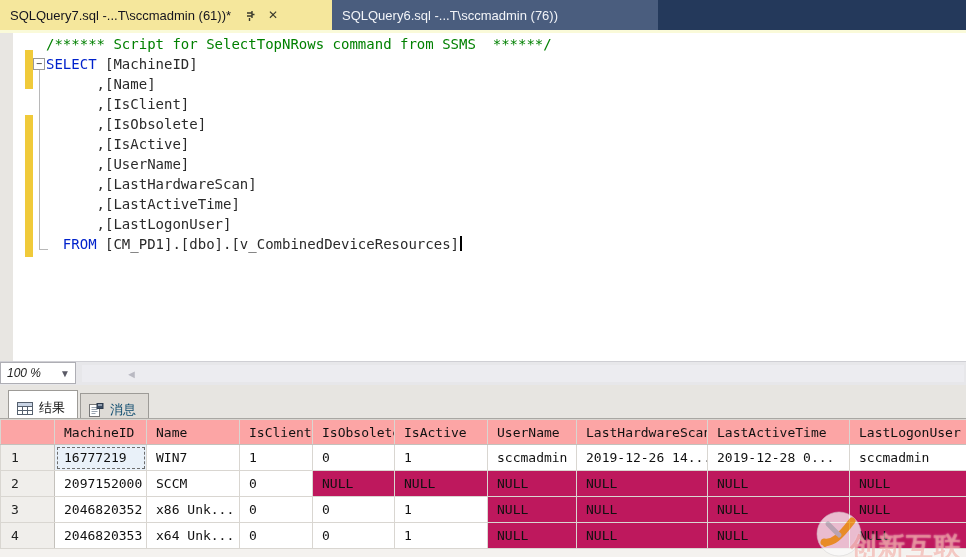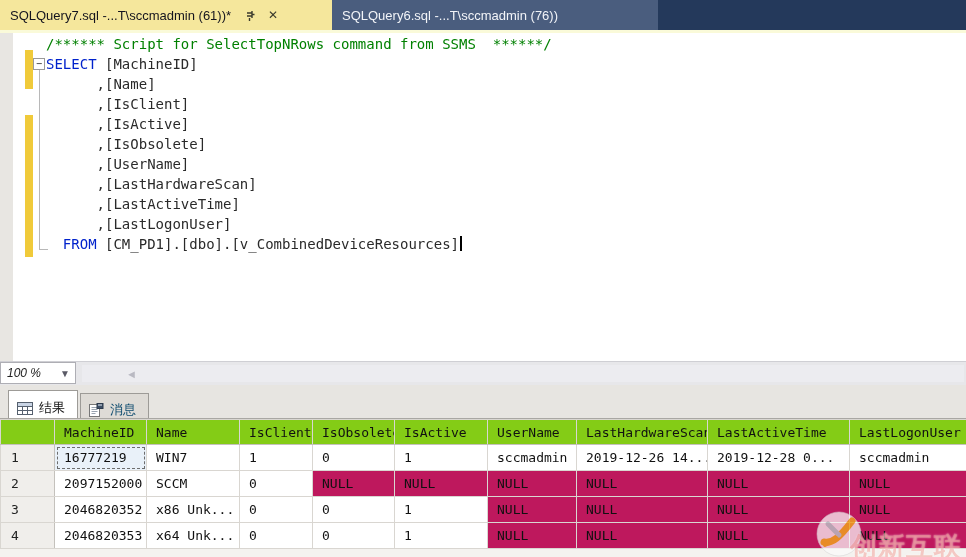--- a/index.html
+++ b/index.html
@@ -46,21 +46,21 @@
   .restab { display:flex; align-items:center; gap:6px; font-size:13px; color:#111;
             border:1px solid #9d9b97; border-bottom:none; padding:12px 12px 5px 8px; }
   .restab.active { background:#ffffff; height:28px; position:relative; z-index:2; }
   .restab.inactive { background:#dedbd6; height:25px; margin-left:2px; color:#0c4a6e; }
 
   
   .gridwrap { height:143px; background:#f4f2ef; border-top:1px solid #a9a7a3; }
   table.grid { border-collapse:collapse; table-layout:fixed; width:966px;
                font:13px "DejaVu Sans Mono",monospace; color:#111; background:#fff; }
   table.grid th, table.grid td { border:1px solid #d9d6d1; overflow:hidden; white-space:nowrap; }
-  table.grid th { height:25px; font-weight:normal; text-align:left; padding:0 4px 0 9px; background:#84cc16;
+  table.grid th { height:25px; font-weight:normal; text-align:left; padding:0 4px 0 9px; background:#fca5a5;
                   border-bottom:1px solid #c4c1bc; }
   table.grid td { height:26px; padding:0 4px 0 9px; background:#fff; }
   table.grid td.rownum { background:#f0eeeb; text-align:left; padding-left:10px; color:#222;
                          border-right:1px solid #c4c1bc; }
   table.grid td.null { background:#be185d; }
   table.grid td.selected { background:#e9f1f9; outline:1px dashed #6d6d6d; outline-offset:-3px; }
 
   
   .watermark { position:absolute; right:0; bottom:0; width:150px; height:52px; pointer-events:none; opacity:.85; }
   .wm-text { position:absolute; right:4px; top:24px; font-size:27px; font-weight:bold; letter-spacing:1px;
@@ -93,22 +93,22 @@
   <div class="changebar seg1"></div>
   <div class="changebar seg2"></div>
   <div class="foldbox">−</div>
   <div class="foldline"></div>
   <div class="foldtick"></div>
   <div class="code">
     <div class="codeline"><span class="cmt">/****** Script for SelectTopNRows command from SSMS  ******/</span></div>
     <div class="codeline"><span class="kw">SELECT</span><span class="id"> [MachineID]</span></div>
     <div class="codeline"><span class="id">      ,[Name]</span></div>
     <div class="codeline"><span class="id">      ,[IsClient]</span></div>
+    <div class="codeline"><span class="id">      ,[IsObsolete]</span></div>
     <div class="codeline"><span class="id">      ,[IsActive]</span></div>
-    <div class="codeline"><span class="id">      ,[IsObsolete]</span></div>
     <div class="codeline"><span class="id">      ,[UserName]</span></div>
     <div class="codeline"><span class="id">      ,[LastHardwareScan]</span></div>
     <div class="codeline"><span class="id">      ,[LastActiveTime]</span></div>
     <div class="codeline"><span class="id">      ,[LastLogonUser]</span></div>
     <div class="codeline"><span class="id">  </span><span class="kw">FROM</span><span class="id"> [CM_PD1].[dbo].[v_CombinedDeviceResources]</span><span class="caret"></span></div>
   </div>
 </div>
 
 <div class="bottomstrip">
   <div class="zoomcombo">

